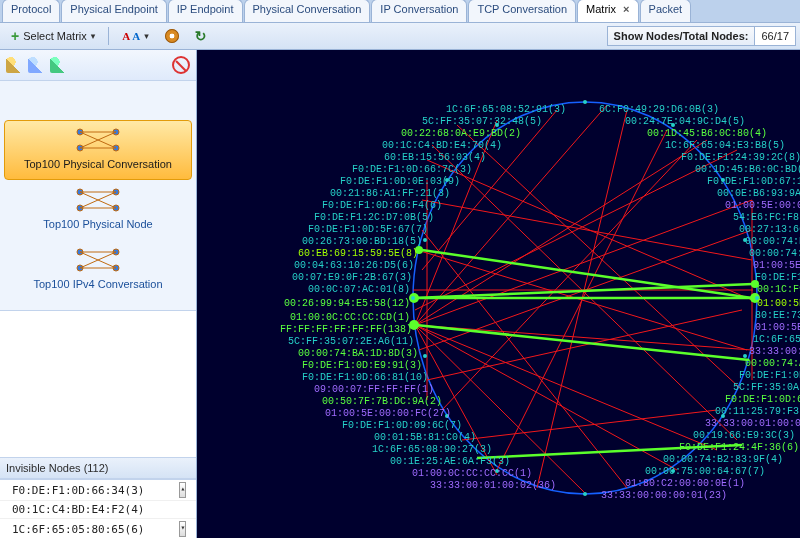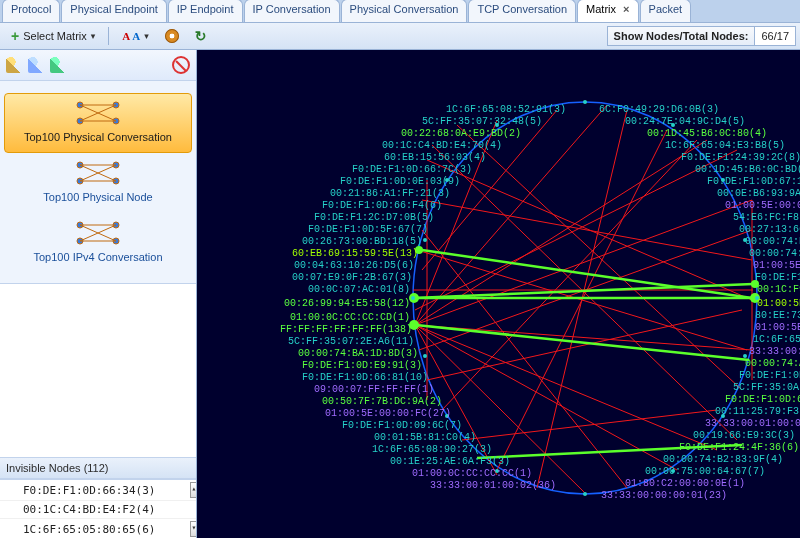--- a/index.html
+++ b/index.html
@@ -131,23 +131,24 @@
   }
   .wand{
     width:16px;height:16px;
     display:inline-block;
     background:
       linear-gradient(45deg,#cda544 45%,transparent 45%) 0 0/100% 100%,
       radial-gradient(circle at 30% 30%,#ffdf7a 0 30%,transparent 31%) no-repeat;
     border-radius:2px;
   }
   .top-list{
-    padding: 12px 4px 10px 4px;
+    padding: 4px 4px 10px 4px;
     border-bottom:1px solid #c2d3ec;
     overflow:auto;
+    margin-top:35px;
   }
   .top-item{
     text-align:center;
     padding: 4px 2px 10px 2px;
     cursor:pointer;
     border-radius:4px;
     color:#1a4f9a;
   }
   .top-item.selected{
     background: linear-gradient(#ffe9a6,#ffbb3d);
@@ -172,21 +173,21 @@
     flex:1;
     background:#fff;
   }
   .inv-list{
     max-height:60px;
     overflow:auto;
     background:#fff;
     border-top:1px solid #c2d3ec;
   }
   .inv-list .row{
-    padding:2px 23px;
+    padding:2px 12px;
     border-bottom:1px solid #f0f0f0;
     font-family: Consolas,monospace;
     font-size:11px;
     display:flex;
     justify-content:space-between;
     align-items:center;
     gap:35px;
   }
   .scroll-btn{
     width:14px;height:14px;
@@ -213,22 +214,22 @@
   .c-purple{color:#9f6bff;}
   svg.ellipse{position:absolute;top:0;left:0;}
 </style>
 </head>
 <body>
 
 <div class="tabs">
   <div class="tab"><span>Protocol</span></div>
   <div class="tab"><span>Physical Endpoint</span></div>
   <div class="tab"><span>IP Endpoint</span></div>
+  <div class="tab"><span>Physical Conversation</span></div>
   <div class="tab"><span>IP Conversation</span></div>
-  <div class="tab"><span>Physical Conversation</span></div>
   <div class="tab"><span>TCP Conversation</span></div>
   <div class="tab active">
     <span>Matrix</span>
     <span class="close">×</span>
   </div>
   <div class="tab"><span>Packet</span></div>
 
 </div>
 
 <div class="toolbar">
@@ -417,21 +418,21 @@
         <div class="mlabel c-green" style="top: 78px; right: 279px; text-align: right;">00:22:68:0A:E9:BD(2)</div>
         <div class="mlabel c-teal" style="top: 90px; right: 298px; text-align: right;">00:1C:C4:BD:E4:70(4)</div>
         <div class="mlabel c-teal" style="top: 102px; right: 314px; text-align: right;">60:EB:15:56:03(4)</div>
         <div class="mlabel c-teal" style="top: 114px; right: 328px; text-align: right; margin-left: 38px;">F0:DE:F1:0D:66:7C(3)</div>
         <div class="mlabel c-teal" style="top: 126px; right: 340px; text-align: right;">F0:DE:F1:0D:0E:03(9)</div>
         <div class="mlabel c-teal" style="top: 138px; right: 350px; text-align: right;">00:21:86:A1:FF:21(3)</div>
         <div class="mlabel c-teal" style="top: 150px; right: 358px; text-align: right;">F0:DE:F1:0D:66:F4(6)</div>
         <div class="mlabel c-teal" style="top: 162px; right: 366px; text-align: right;">F0:DE:F1:2C:D7:0B(5)</div>
         <div class="mlabel c-teal" style="top: 174px; right: 372px; text-align: right;">F0:DE:F1:0D:5F:67(7)</div>
         <div class="mlabel c-teal" style="top: 186px; right: 378px; text-align: right;">00:26:73:00:BD:18(5)</div>
-        <div class="mlabel c-lime" style="top: 198px; right: 382px; text-align: right;">60:EB:69:15:59:5E(13)</div>
+        <div class="mlabel c-lime" style="top: 198px; right: 382px; text-align: right;">60:EB:69:15:59:5E(8)</div>
         <div class="mlabel c-teal" style="top: 210px; right: 386px; text-align: right;">00:04:63:10:26:D5(6)</div>
         <div class="mlabel c-teal" style="top: 222px; right: 388px; text-align: right;">00:07:E9:0F:2B:67(3)</div>
         <div class="mlabel c-teal" style="top: 234px; right: 390px; text-align: right;">00:0C:07:AC:01(8)</div>
         <div class="mlabel c-green" style="top: 248px; right: 390px; text-align: right;">00:26:99:94:E5:58(12)</div>
         <div class="mlabel c-green" style="top: 262px; right: 390px; text-align: right;">01:00:0C:CC:CC:CD(1)</div>
         <div class="mlabel c-green" style="top: 274px; right: 388px; ">FF:FF:FF:FF:FF:FF(138)</div>
         <div class="mlabel c-teal" style="top: 286px; right: 386px; text-align: right;">5C:FF:35:07:2E:A6(11)</div>
         <div class="mlabel c-green" style="top: 298px; right: 382px; text-align: right;">00:00:74:BA:1D:8D(3)</div>
         <div class="mlabel c-green" style="top: 310px; right: 378px; text-align: right;">F0:DE:F1:0D:E9:91(3)</div>
         <div class="mlabel c-teal" style="top: 322px; right: 372px; text-align: right;">F0:DE:F1:0D:66:81(10)</div>

